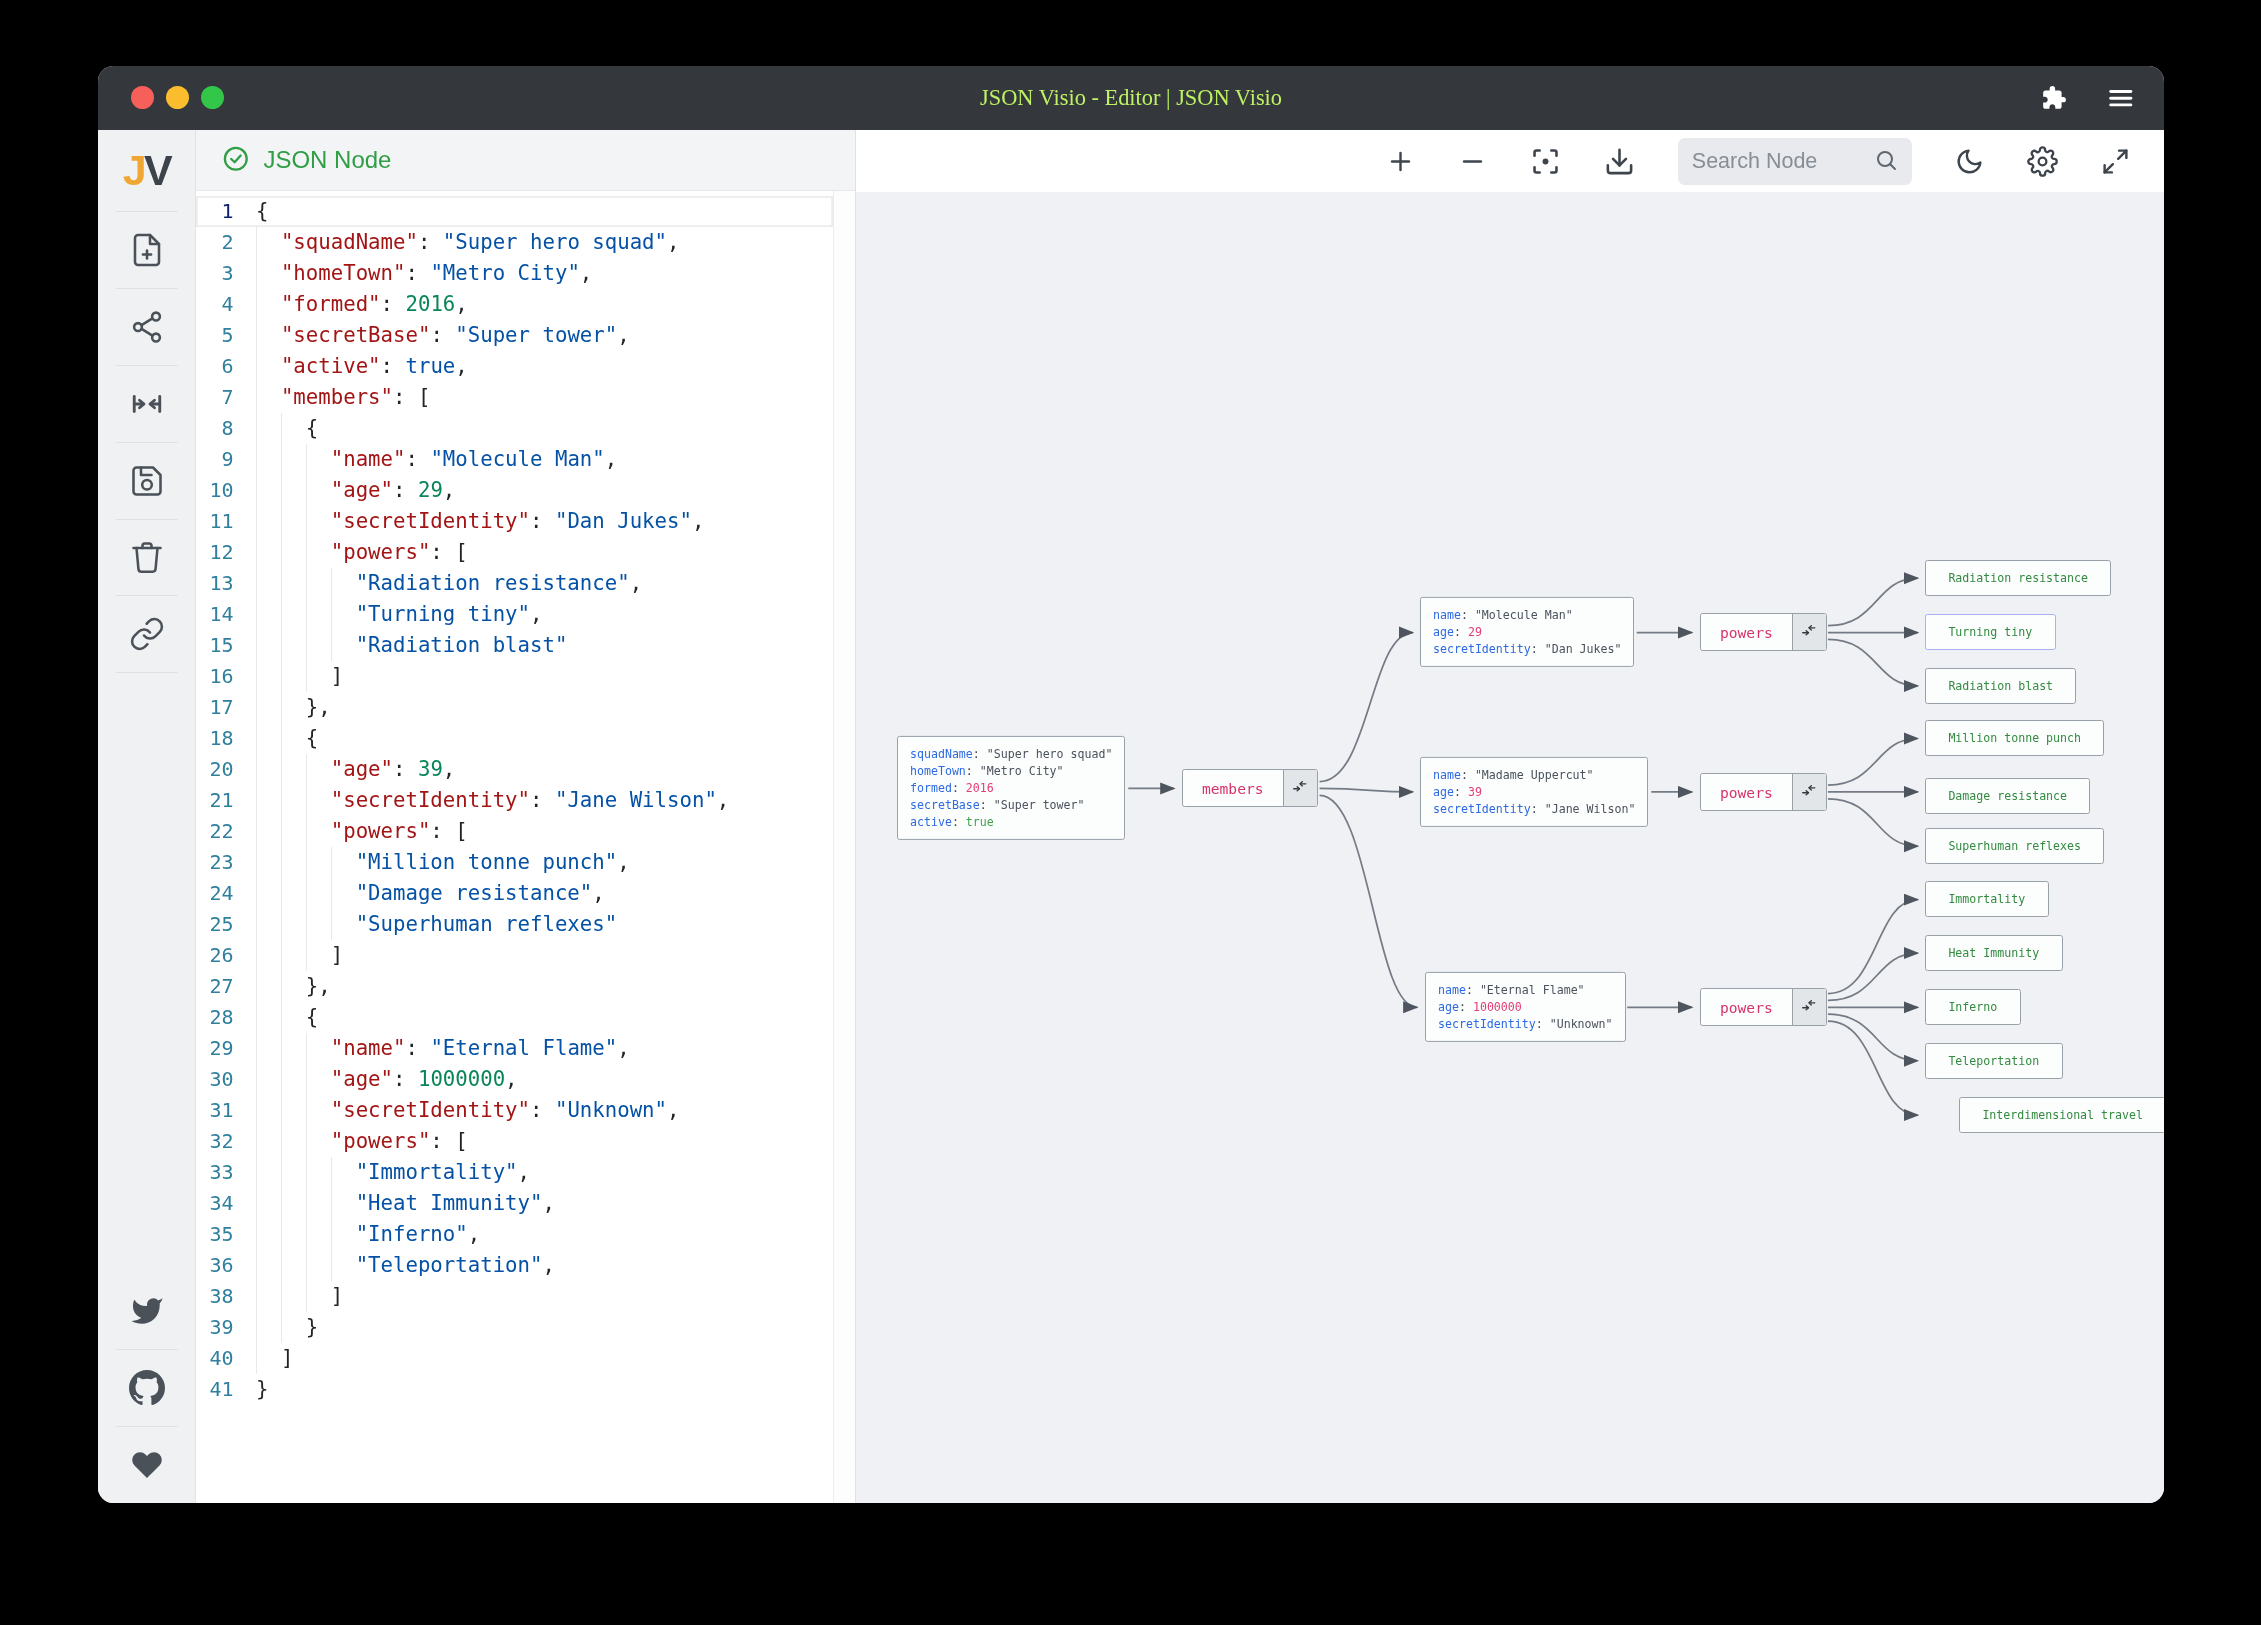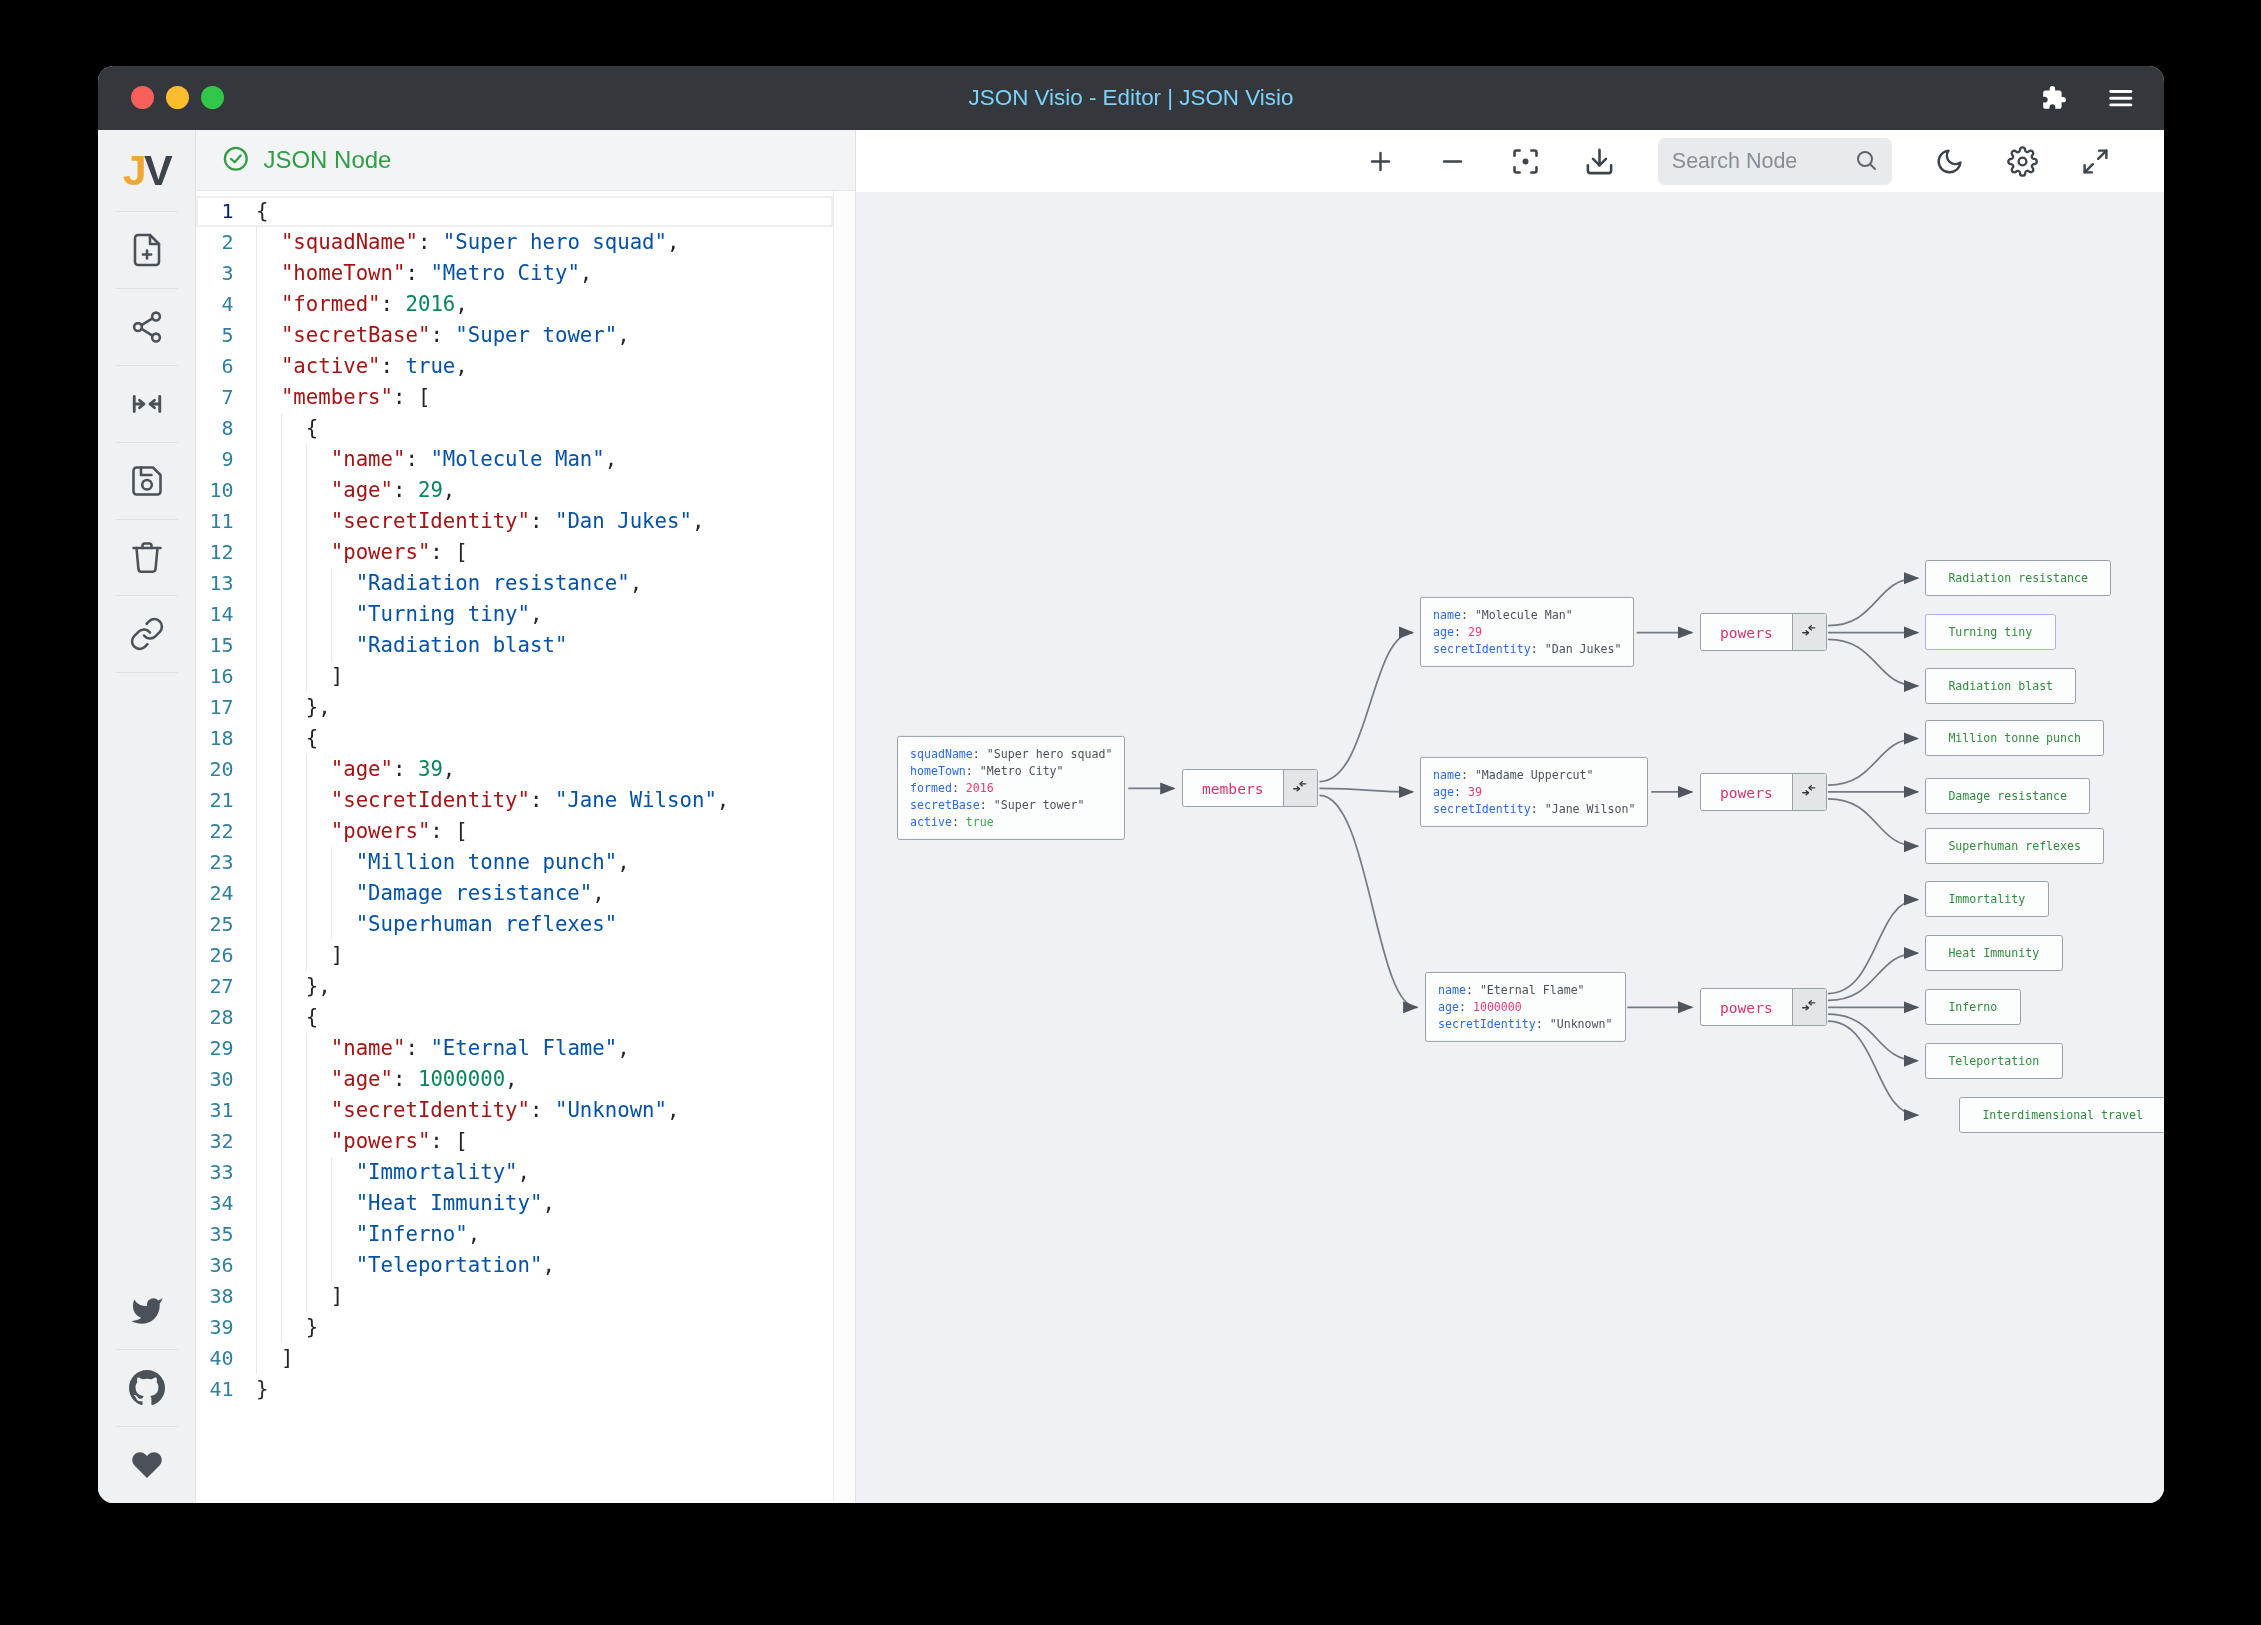--- a/index.html
+++ b/index.html
@@ -12,21 +12,21 @@
             border-radius:15.5px; overflow:hidden; background:#fff; }
 
   
   .titlebar { position:relative; height:64px; background:#34373c; }
   .lights { position:absolute; left:33px; top:20px; display:flex; gap:12px; }
   .light { width:23px; height:23px; border-radius:50%; }
   .light.red { background:#f7605a; }
   .light.yellow { background:#fbbc2e; }
   .light.green { background:#32c748; }
   .win-title { position:absolute; left:0; right:0; top:0; height:64px; display:flex;
-               align-items:center; justify-content:center; color:#7dd3fc; font-size:22.4px; }
+               align-items:center; justify-content:center; color:#bef264; font-size:22.4px;font-family:Liberation Serif, serif; }
   .tb-right { position:absolute; right:29px; top:0; height:64px; display:flex; align-items:center; gap:40px; }
   .tb-right svg { display:block; }
 
   
   .content { display:flex; height:1373px; }
 
   
   .sidebar { width:98px; background:#eff1f3; border-right:0.9px solid #e1e3e6;
              display:flex; flex-direction:column; align-items:center; flex:none; }
   .logo { height:81px; display:flex; align-items:center; justify-content:center;
@@ -56,21 +56,21 @@
   .cl.cur .ln { color:#0b216f; }
   .ind { display:inline-block; width:2ch; border-left:0.9px solid #e7e9ec; height:31px;
          vertical-align:top; }
   .tk-key { color:#A31515; } .tk-str { color:#0451a5; }
   .tk-num { color:#098658; } .tk-kw { color:#0451a5; }
 
   
   .graph { position:relative; flex:1; background:#eff1f4; overflow:hidden; }
   .g-toolbar { position:absolute; left:0; top:0; right:0; height:62px; background:#fff;
                display:flex; align-items:center; justify-content:flex-end; gap:43px;
-               padding-right:54px; z-index:5; }
+               padding-right:34px; z-index:5; }
   .tool-btn { color:#3d444c; display:flex; align-items:center; justify-content:center; cursor:pointer; }
   .searchbox { width:234px; height:47px; background:#e8eaed; border-radius:6.9px;
                display:flex; align-items:center; padding:0 13.8px; gap:8.6px; }
   .searchbox input { flex:1; border:none; outline:none; background:transparent;
                      font-size:21.5px; color:#3d444c; font-family:"Liberation Sans", sans-serif; min-width:0; }
   .searchbox input::placeholder { color:#878e95; }
 
   .canvas { position:absolute; left:0; top:62px; width:1308px; height:1311px; }
   #edges { position:absolute; left:0; top:0; pointer-events:none; }
 

